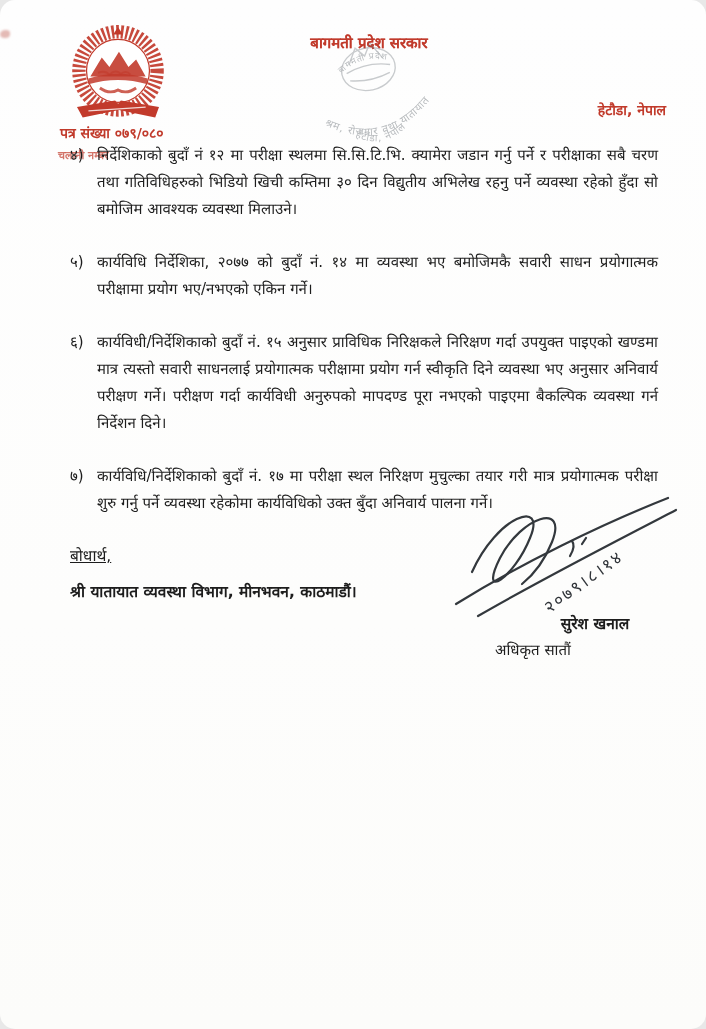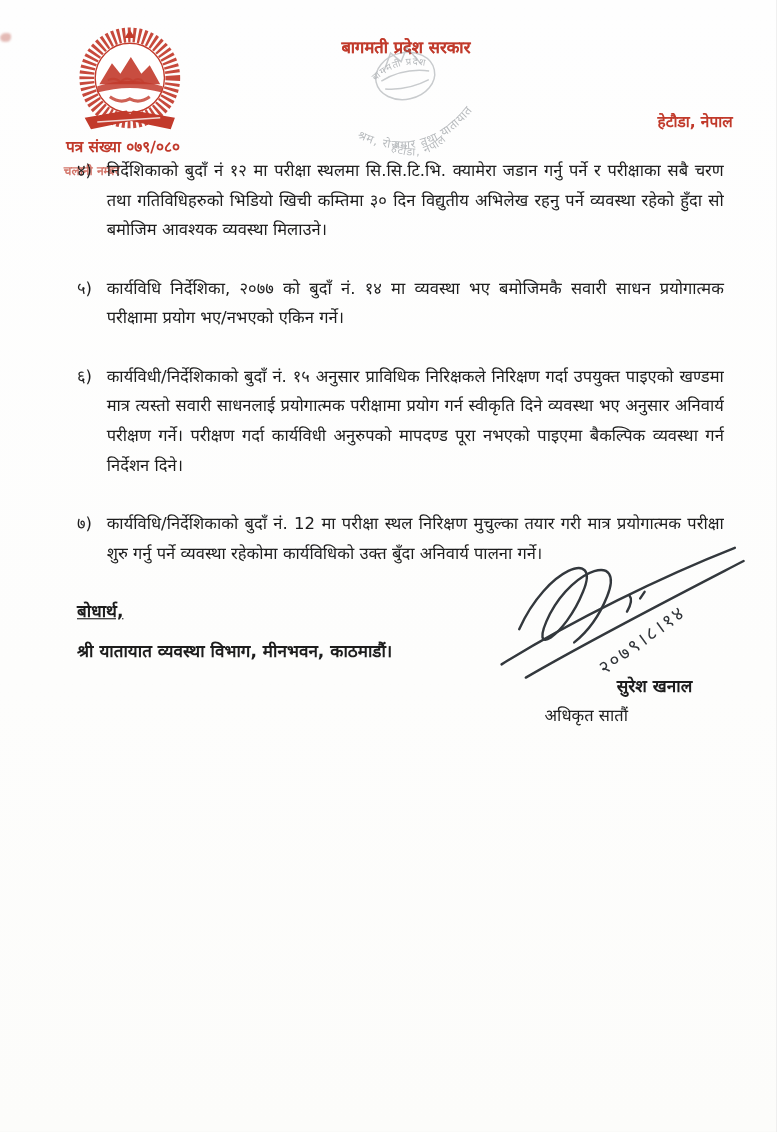--- a/index.html
+++ b/index.html
@@ -4,20 +4,21 @@
 <style>
   html,body{margin:0;padding:0;background:#e8e8e8;}
   .page{
     position:relative;
     width:706px;height:1029px;
     margin:0 auto;
     background:linear-gradient(180deg,#fefefe 0%,#fdfdfc 60%,#fcfcfa 100%);
     font-family:"DejaVu Sans","Liberation Sans",sans-serif;
     overflow:hidden;
     color:#1d1d1d;
+    border-radius:15px;
   }
   
   .emblem{position:absolute;top:22px;left:56px;width:124px;height:112px;}
   .gov-line{
     position:absolute;top:32px;left:50%;transform:translateX(-50%) translateX(16px);
     color:#c13a2b;font-size:15px;font-weight:bold;white-space:nowrap;
     text-shadow:0 0 .5px rgba(193,58,43,.6);
   }
   .ministry-title{
     position:absolute;top:55px;left:50%;transform:translateX(-50%) translateX(16px);
@@ -41,21 +42,21 @@
   
   .body-block{
     position:absolute;top:142px;left:70px;width:588px;
     font-size:15px;line-height:27px;
   }
   .item{display:flex;margin-bottom:26px;}
   .item-num{flex:none;width:27px;}
   .item-text{flex:1;text-align:justify;}
   
   .cc-heading{
-    font-weight:bold;text-decoration:underline;font-size:15.5px;margin:4px 0 9px 0;
+    font-weight:normal;text-decoration:underline;font-size:15.5px;margin:4px 0 9px 0;
   }
   .cc-recipient{font-size:15.5px;font-weight:600;}
   
   .sign-area{position:absolute;top:492px;right:14px;width:250px;height:170px;}
   .sign-svg{position:absolute;top:0;left:0;}
   .sign-name{
     position:absolute;top:120px;left:50%;transform:translateX(28px) translateX(-50%);
     width:200px;text-align:center;font-size:15.5px;font-weight:600;white-space:nowrap;
   }
   .sign-designation{
@@ -136,21 +137,21 @@
       <span class="item-text">कार्यविधि निर्देशिका, २०७७ को बुदाँ नं. १४ मा व्यवस्था भए बमोजिमकै सवारी साधन प्रयोगात्मक परीक्षामा प्रयोग भए/नभएको एकिन गर्ने।</span>
     </div>
 
     <div class="item">
       <span class="item-num">६)</span>
       <span class="item-text">कार्यविधी/निर्देशिकाको बुदाँ नं. १५ अनुसार प्राविधिक निरिक्षकले निरिक्षण गर्दा उपयुक्त पाइएको खण्डमा मात्र त्यस्तो सवारी साधनलाई प्रयोगात्मक परीक्षामा प्रयोग गर्न स्वीकृति दिने व्यवस्था भए अनुसार अनिवार्य परीक्षण गर्ने। परीक्षण गर्दा कार्यविधी अनुरुपको मापदण्ड पूरा नभएको पाइएमा बैकल्पिक व्यवस्था गर्न निर्देशन दिने।</span>
     </div>
 
     <div class="item">
       <span class="item-num">७)</span>
-      <span class="item-text">कार्यविधि/निर्देशिकाको बुदाँ नं. 12 मा परीक्षा स्थल निरिक्षण मुचुल्का तयार गरी मात्र प्रयोगात्मक परीक्षा शुरु गर्नु पर्ने व्यवस्था रहेकोमा कार्यविधिको उक्त बुँदा अनिवार्य पालना गर्ने।</span>
+      <span class="item-text">कार्यविधि/निर्देशिकाको बुदाँ नं. १७ मा परीक्षा स्थल निरिक्षण मुचुल्का तयार गरी मात्र प्रयोगात्मक परीक्षा शुरु गर्नु पर्ने व्यवस्था रहेकोमा कार्यविधिको उक्त बुँदा अनिवार्य पालना गर्ने।</span>
     </div>
 
     <div class="cc-heading">बोधार्थ,</div>
     <div class="cc-recipient">श्री यातायात व्यवस्था विभाग, मीनभवन, काठमाडौं।</div>
   </div>
 
   <div class="sign-area">
     <svg class="sign-svg" width="250" height="130" viewBox="0 0 250 130">
       <g stroke="#33383d" stroke-width="2.2" fill="none" stroke-linecap="round" stroke-linejoin="round">
         <path d="M30,80 C55,24 105,6 88,46 C72,86 36,110 58,66 C80,24 126,10 110,50 C102,70 90,84 80,92"></path>

